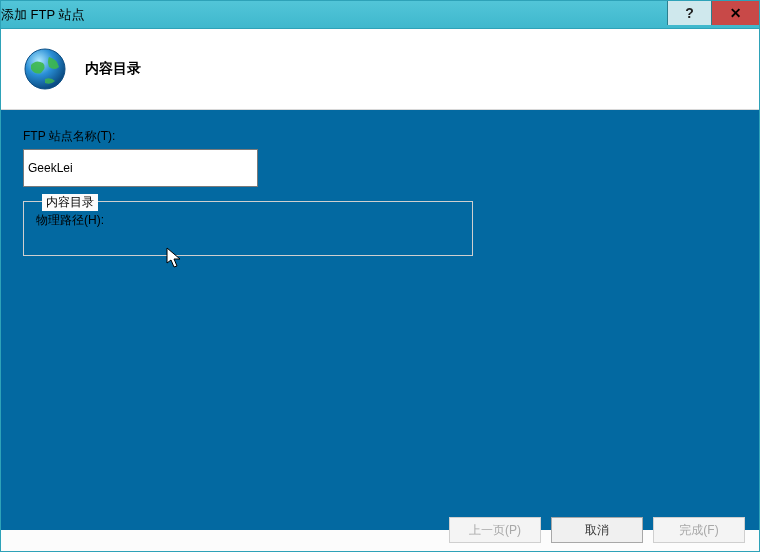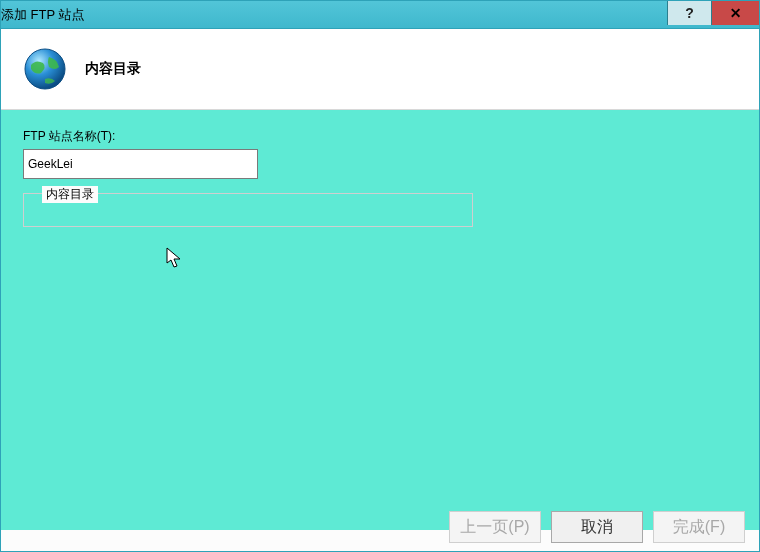--- a/index.html
+++ b/index.html
@@ -71,31 +71,31 @@
   .header-title {
     font-size: 14px;
     font-weight: bold;
     color: #000;
   }
   .globe {
     width: 48px; height: 48px;
   }
   .content {
     padding: 18px 22px 10px 22px;
-    background: #5eead4;
+    background: #0369a1;
     height: 420px;
     position: relative;
   }
   .field-label {
     color: #000;
     font-size: 12px;
     margin-bottom: 4px;
   }
   .text-input {
-    height: 30px;
+    height: 38px;
     border: 1px solid #7a7a7a;
     background: #fff;
     font-family: inherit;
     font-size: 12px;
     padding: 2px 4px;
     color: #000;
   }
   .site-name-input {
     width: 235px;
     display: block;
@@ -140,25 +140,25 @@
   .footer {
     position: absolute;
     bottom: 0;
     right: 0;
     padding: 8px 14px;
     display: flex;
     gap: 10px;
   }
   .footer-btn {
     min-width: 92px;
-    height: 32px;
+    height: 26px;
     border: 1px solid #a8a8a8;
     background: #f0f0f0;
     font-family: inherit;
-    font-size: 16px;
+    font-size: 12px;
     color: #333;
     display: flex;
     align-items: center;
     justify-content: center;
   }
   .footer-btn.disabled {
     color: #a8a8a8;
     border-color: #cfcfcf;
     background: #f4f4f4;
   }
@@ -197,20 +197,21 @@
     </svg>
     <div class="header-title">内容目录</div>
   </div>
 
   <div class="content">
     <div class="field-label">FTP 站点名称(T):</div>
     <input class="text-input site-name-input" value="GeekLei" style="">
 
     <div class="fieldset">
       <div class="fieldset-legend">内容目录</div>
+      <div class="field-label">物理路径(H):</div>
     </div>
 
     <svg class="cursor" width="18" height="22" viewBox="0 0 18 22">
       <path d="M1 1 L1 16 L5 13 L8 20 L11 19 L8 12 L14 12 Z" fill="#fff" stroke="#000" stroke-width="1"></path>
     </svg>
   </div>
 
   <div class="footer">
     <div class="footer-btn disabled">上一页(P)</div>
     <div class="footer-btn">取消</div>

